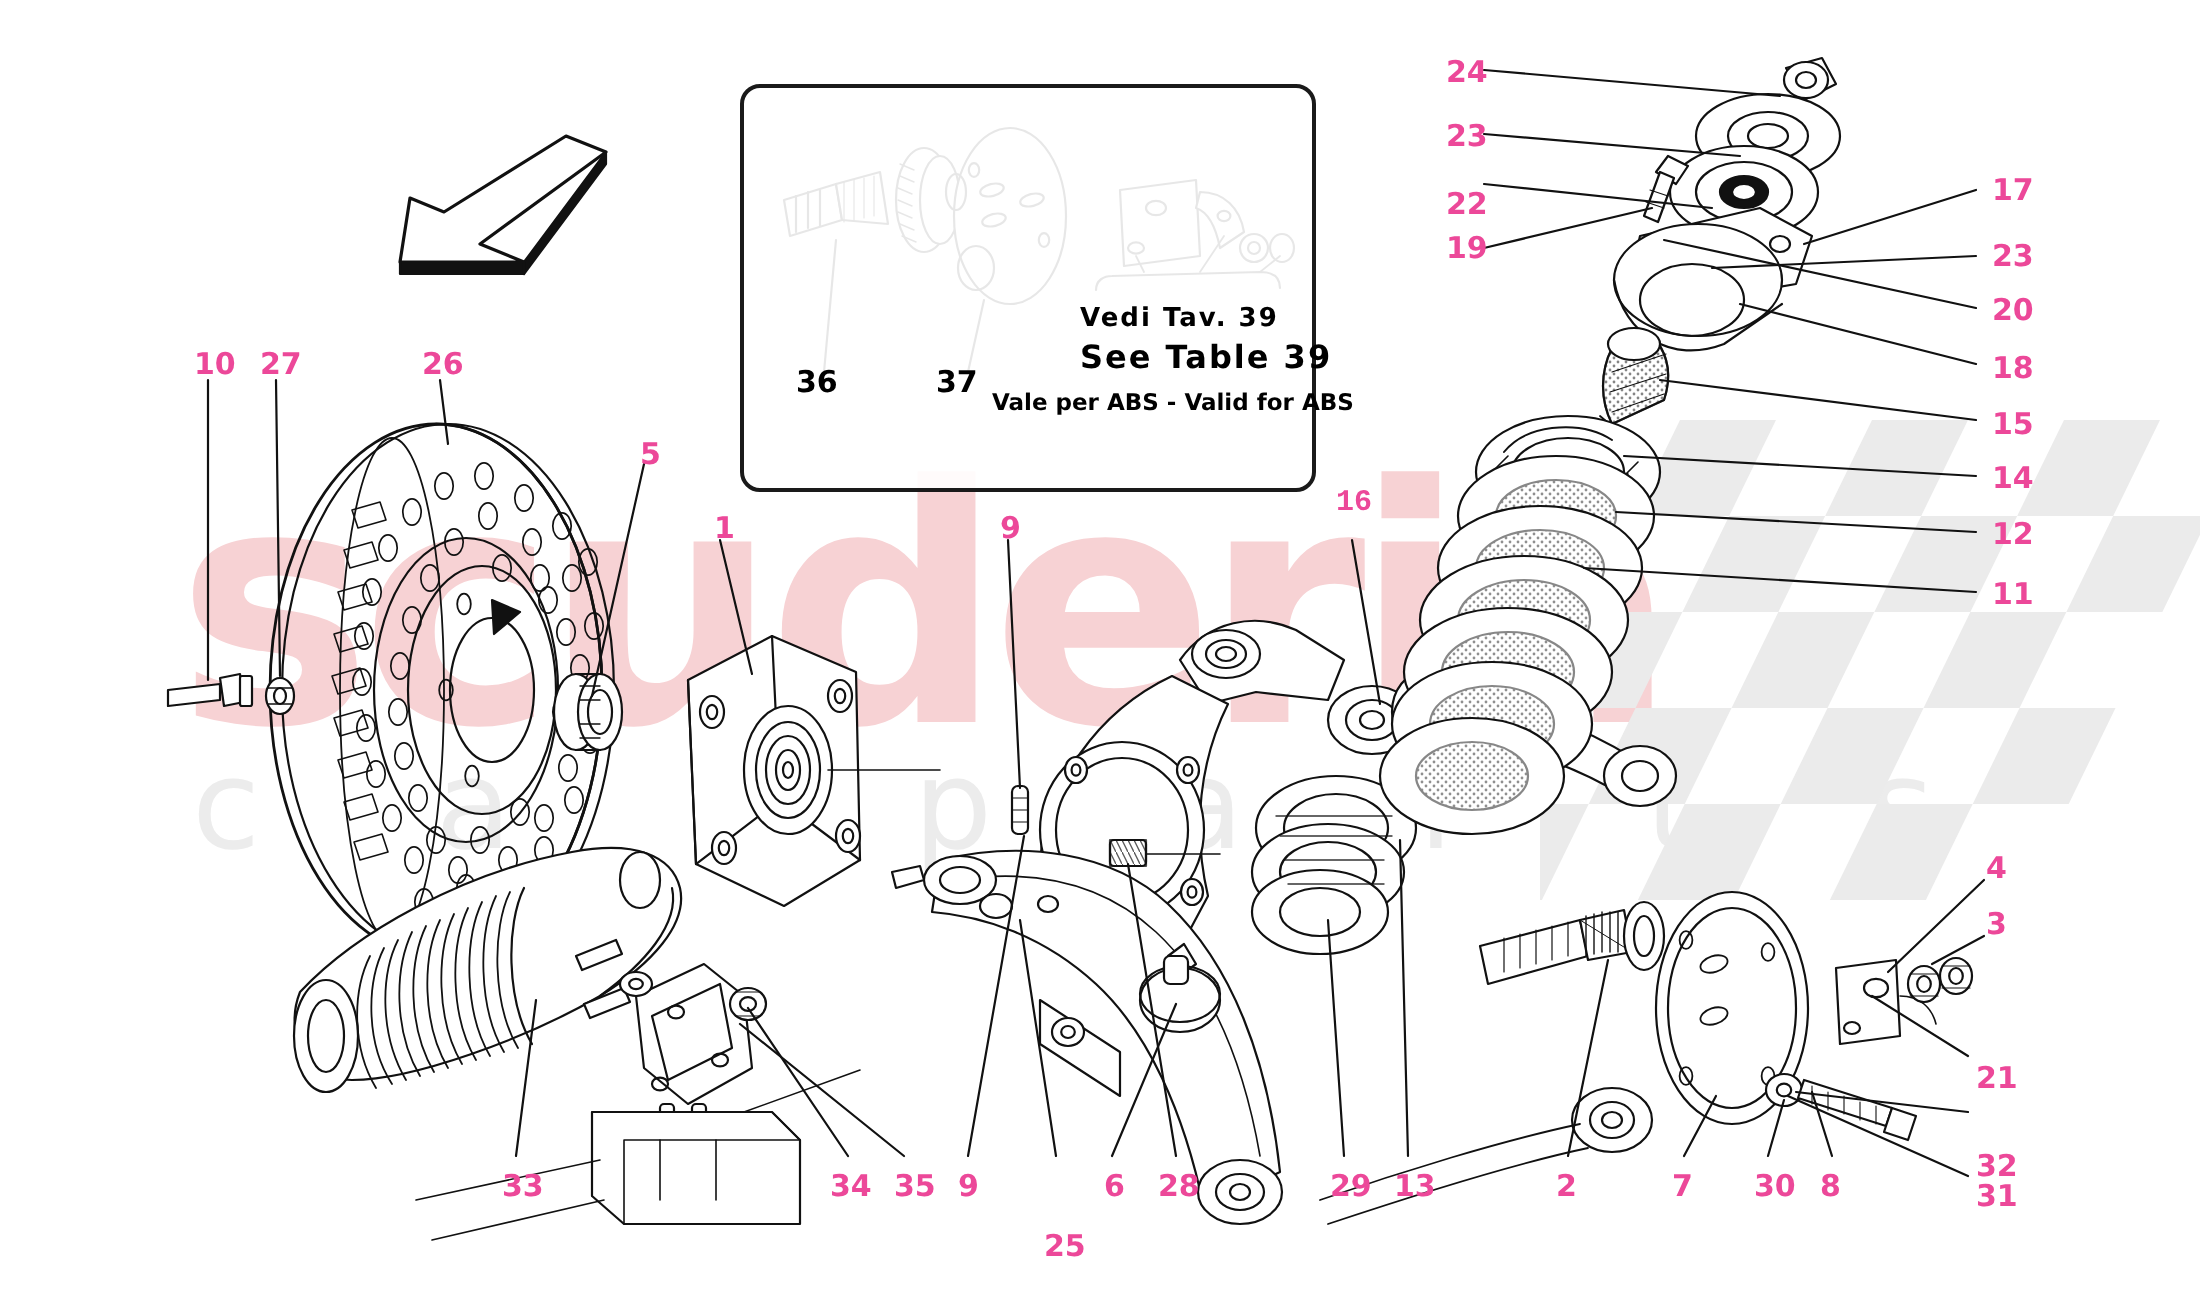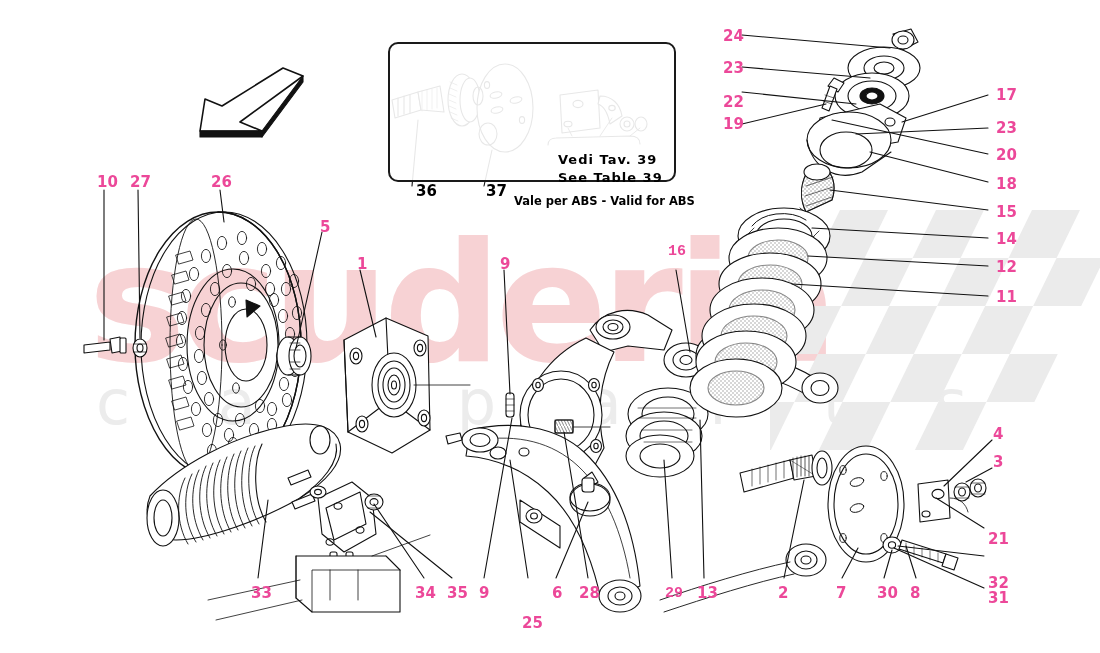--- a/index.html
+++ b/index.html
@@ -73,37 +73,37 @@
     font-weight: 700;
     color: #ec4899;
     line-height: 1;
     white-space: nowrap;
     cursor: default;
   }
 
   
   #abs-inset {
     position: absolute;
-    left: 388px; top: 42px;
-    width: 288px; height: 140px;
+    left: 370px; top: 42px;
+    width: 288px; height: 204px;
     border: 2px solid #1a1a1a;
     border-radius: 10px;
     background: rgba(255,255,255,0.9);
     z-index: 4;
   }
   .inset-text {
     position: absolute;
     font-family: "DejaVu Sans", sans-serif;
     font-weight: 700;
     color: #000;
     white-space: nowrap;
     line-height: 1;
   }
   .it-vedi { left: 168px; top: 109px; font-size: 13px; letter-spacing: 1px; }
-  .it-see  { left: 168px; top: 127px; font-size: 13px; letter-spacing: 1px; }
+  .it-see  { left: 168px; top: 127px; font-size: 16px; letter-spacing: 1px; }
   .it-abs  { left: 124px; top: 152px; font-size: 11.5px; }
   .it-num36 { left: 26px; top: 140px; font-size: 15px; }
   .it-num37 { left: 96px; top: 140px; font-size: 15px; }
 </style>
 </head>
 <body>
 
 <div id="diagram-root">
 
   <div id="watermark-layer">
@@ -633,21 +633,21 @@
       <div class="callout" style="left: 988px; top: 532px;">21</div>
       <div class="callout" style="left: 988px; top: 576px;">32</div>
       <div class="callout" style="left: 988px; top: 591px;">31</div>
       <div class="callout" style="left: 251px; top: 586px;">33</div>
       <div class="callout" style="left: 415px; top: 586px;">34</div>
       <div class="callout" style="left: 447px; top: 586px;">35</div>
       <div class="callout" style="left: 479px; top: 586px;">9</div>
       <div class="callout" style="left: 522px; top: 586px; margin-top: 30px;">25</div>
       <div class="callout" style="left: 552px; top: 586px;">6</div>
       <div class="callout" style="left: 579px; top: 586px;">28</div>
-      <div class="callout" style="left: 665px; top: 586px; font-family: Liberation Mono, monospace;">29</div>
+      <div class="callout" style="left: 665px; top: 586px;">29</div>
       <div class="callout" style="left: 697px; top: 586px;">13</div>
       <div class="callout" style="left: 778px; top: 586px;">2</div>
       <div class="callout" style="left: 836px; top: 586px;">7</div>
       <div class="callout" style="left: 877px; top: 586px;">30</div>
       <div class="callout" style="left: 910px; top: 586px;">8</div>
     </div>
 
 </div>
 
 </body></html>

